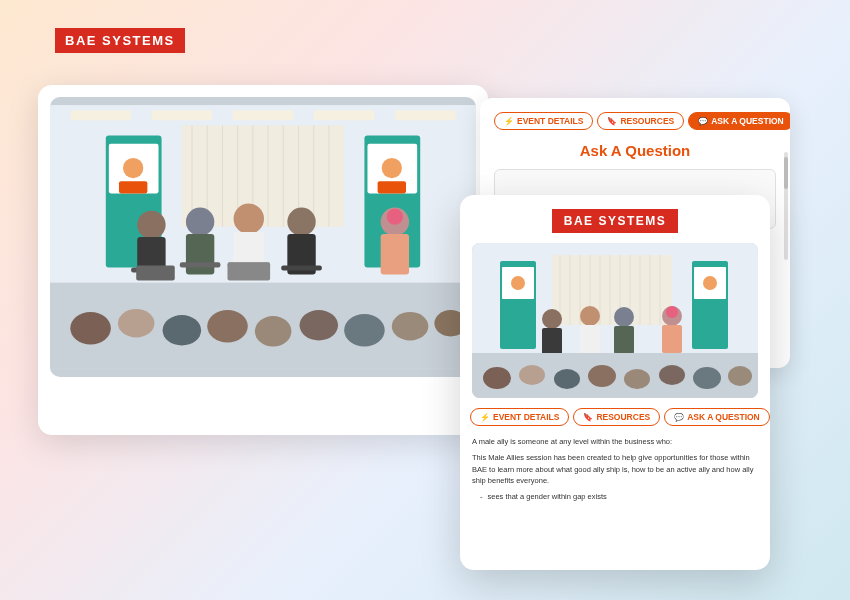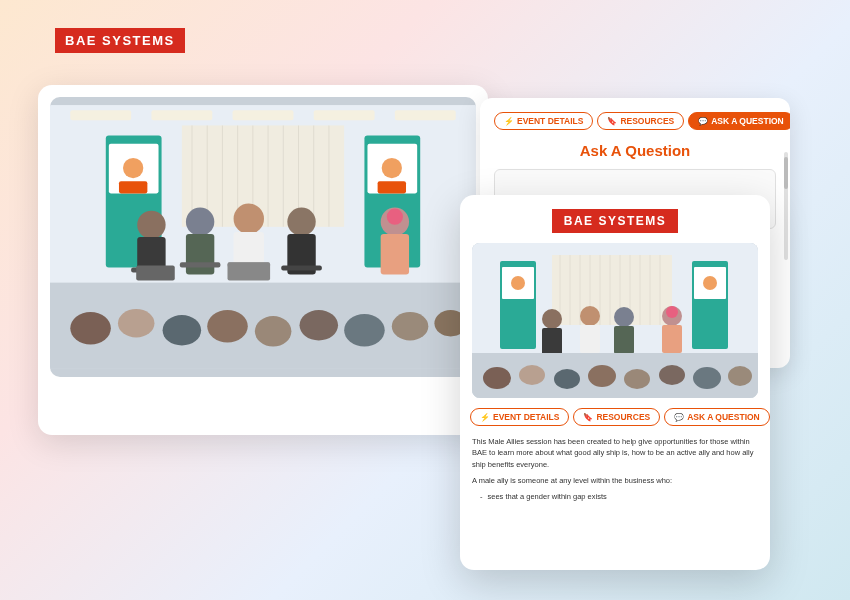--- a/index.html
+++ b/index.html
@@ -395,22 +395,22 @@
         <span class="tab-icon">🔖</span>
         <span>RESOURCES</span>
       </button>
       <button class="tab-btn">
         <span class="tab-icon">💬</span>
         <span>ASK A QUESTION</span>
       </button>
     </div>
 
     <div class="card-front-text">
+      <p>A male ally is someone at any level within the business who:</p>
       <p>This Male Allies session has been created to help give opportunities for those within BAE to learn more about what good ally ship is, how to be an active ally and how ally ship benefits everyone.</p>
-      <p>A male ally is someone at any level within the business who:</p>
       <div class="bullet-item">
         <span>-</span>
         <span>sees that a gender within gap exists</span>
       </div>
     </div>
   </div>
 
 </div>
 
 </body></html>

